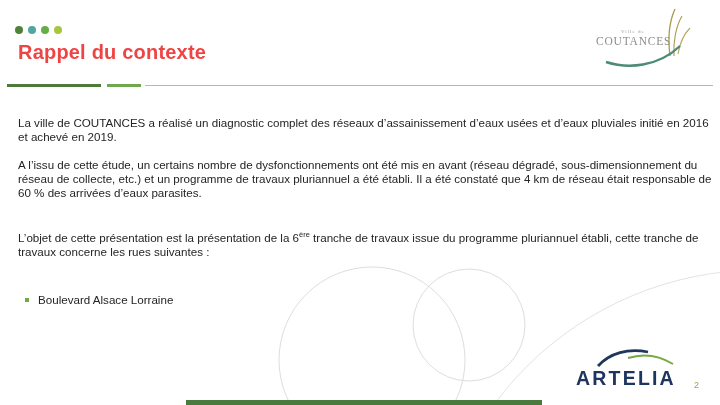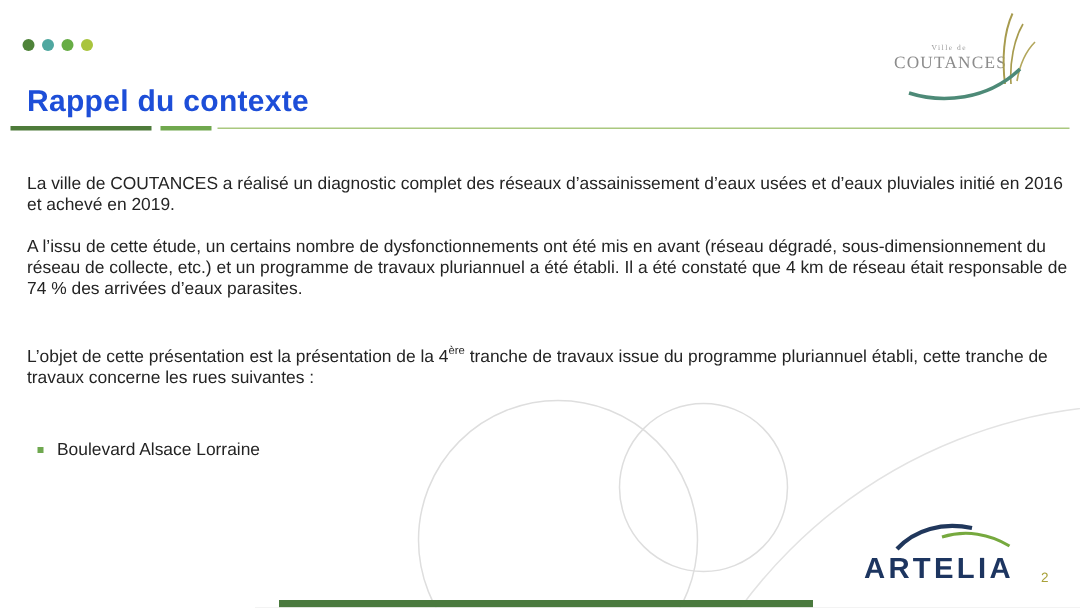--- a/index.html
+++ b/index.html
@@ -10,22 +10,22 @@
   
   #bg-circles{position:absolute;left:0;top:0;width:720px;height:405px;}
 
   
   .dots{position:absolute;left:15px;top:26px;display:flex;gap:5px;}
   .dot{width:8px;height:8px;border-radius:50%;}
   .dot1{background:#4e8339;} .dot2{background:#4fa7a0;}
   .dot3{background:#67ad45;} .dot4{background:#a9c43d;}
 
   .title{
-    position:absolute;left:18px;top:44px;font-size:20px;font-weight:700;
-    color:#1d4ed8;letter-spacing:.2px;
+    position:absolute;left:18px;top:28px;font-size:20px;font-weight:700;
+    color:#ef4444;letter-spacing:.2px;
   }
   .rule-seg1{position:absolute;left:7px;top:84px;width:94px;height:3px;background:#4e7b3a;}
   .rule-seg2{position:absolute;left:107px;top:84px;width:34px;height:3px;background:#70a84e;}
   .rule-seg3{position:absolute;left:145px;top:85px;width:568px;height:1px;background:#aac87f;}
 
   
   .coutances{position:absolute;left:592px;top:6px;width:110px;height:62px;}
 
   
   .para{position:absolute;left:18px;width:698px;font-size:11.6px;line-height:14px;}
@@ -73,22 +73,22 @@
     <text x="4" y="39" font-size="11.5" letter-spacing="0.8" fill="#8c8c8c" font-family="Liberation Serif, serif">COUTANCES</text>
     <g>
       <path d="M78,50 C76,34 77,16 83,3" stroke="#a79b4e" stroke-width="1.3" fill="none"></path>
       <path d="M82,50 C81,36 84,20 90,10" stroke="#a79b4e" stroke-width="1.1" fill="none"></path>
       <path d="M86,48 C88,36 93,27 98,22" stroke="#b3a75c" stroke-width="1.1" fill="none"></path>
     </g>
     <path d="M14,56 C36,63 66,61 88,40" stroke="#4d8a77" stroke-width="2.4" fill="none"></path>
   </svg>
 
   <p class="para p1">La ville de COUTANCES a réalisé un diagnostic complet des réseaux d’assainissement d’eaux usées et d’eaux pluviales initié en 2016 et achevé en 2019.</p>
-  <p class="para p2">A l’issu de cette étude, un certains nombre de dysfonctionnements ont été mis en avant (réseau dégradé, sous-dimensionnement du réseau de collecte, etc.) et un programme de travaux pluriannuel a été établi. Il a été constaté que 4 km de réseau était responsable de 74 % des arrivées d’eaux parasites.</p>
-  <p class="para p3"><span>L’objet de cette présentation est la présentation de la 4</span><sup>ère</sup><span> tranche de travaux issue du programme pluriannuel établi, cette tranche de travaux concerne les rues suivantes :</span></p>
+  <p class="para p2">A l’issu de cette étude, un certains nombre de dysfonctionnements ont été mis en avant (réseau dégradé, sous-dimensionnement du réseau de collecte, etc.) et un programme de travaux pluriannuel a été établi. Il a été constaté que 4 km de réseau était responsable de 60 % des arrivées d’eaux parasites.</p>
+  <p class="para p3"><span>L’objet de cette présentation est la présentation de la 6</span><sup>ère</sup><span> tranche de travaux issue du programme pluriannuel établi, cette tranche de travaux concerne les rues suivantes :</span></p>
 
   <ul class="bullets">
     <li class="bullet">
       <span class="sq"></span>
       <span>Boulevard Alsace Lorraine</span>
     </li>
   </ul>
 
   <svg class="artelia" viewBox="0 0 118 46" xmlns="http://www.w3.org/2000/svg">
     <path d="M22,22 C34,9 52,4 72,8" stroke="#20375c" stroke-width="2.8" fill="none"></path>

